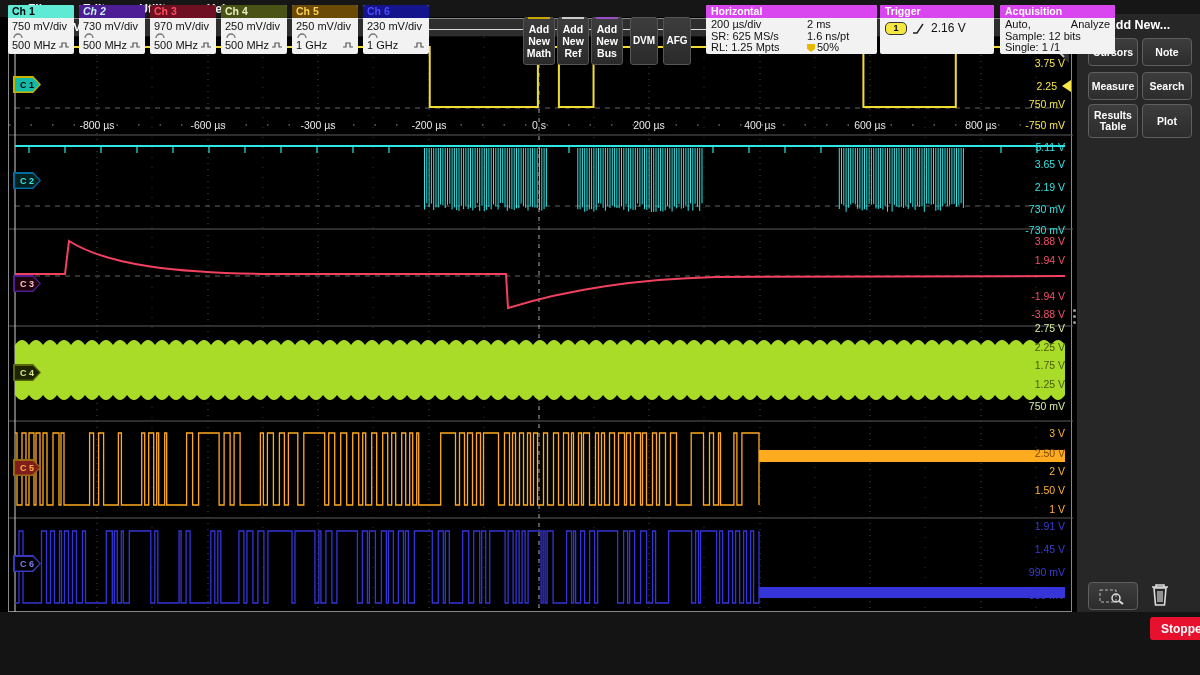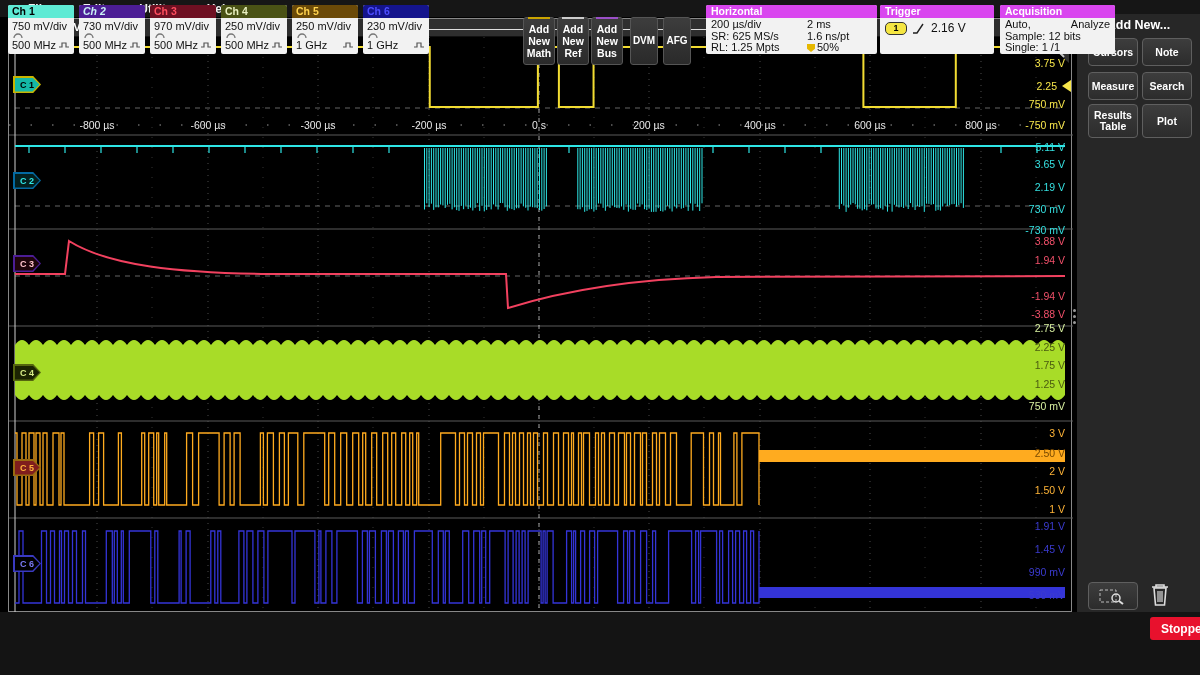--- a/index.html
+++ b/index.html
@@ -182,21 +182,21 @@
   <span class="slabel c6" style="top:524px">1.45 V</span>
   <span class="slabel c6" style="top:547px">990 mV</span>
   <span class="slabel c6" style="top:570px">530 mV</span>
 
   <div class="chtag" style="top:57px;background:#c8b400">
     <div class="inner" style="background:#14b8a6;color:#000">C 1</div>
     </div>
   <div class="chtag" style="top:153px;background:#0369a1">
     <div class="inner" style="background:#04201f;color:#2ee6e6">C 2</div>
     </div>
-  <div class="chtag" style="top:236px;background:#4c1d95">
+  <div class="chtag" style="top:256px;background:#4c1d95">
     <div class="inner" style="background:#1e040a;color:#ffc2cb">C 3</div>
     </div>
   <div class="chtag" style="top:345px;background:#55660f">
     <div class="inner" style="background:#1c2402;color:#d7ec86">C 4</div>
     </div>
   <div class="chtag" style="top:440px;background:#9a6a10">
     <div class="inner" style="background:#7f1d1d;color:#ffb23d">C 5</div>
     </div>
   <div class="chtag" style="top:536px;background:#3a3ac0">
     <div class="inner" style="background:#000000;color:#7a7af5">C 6</div>

